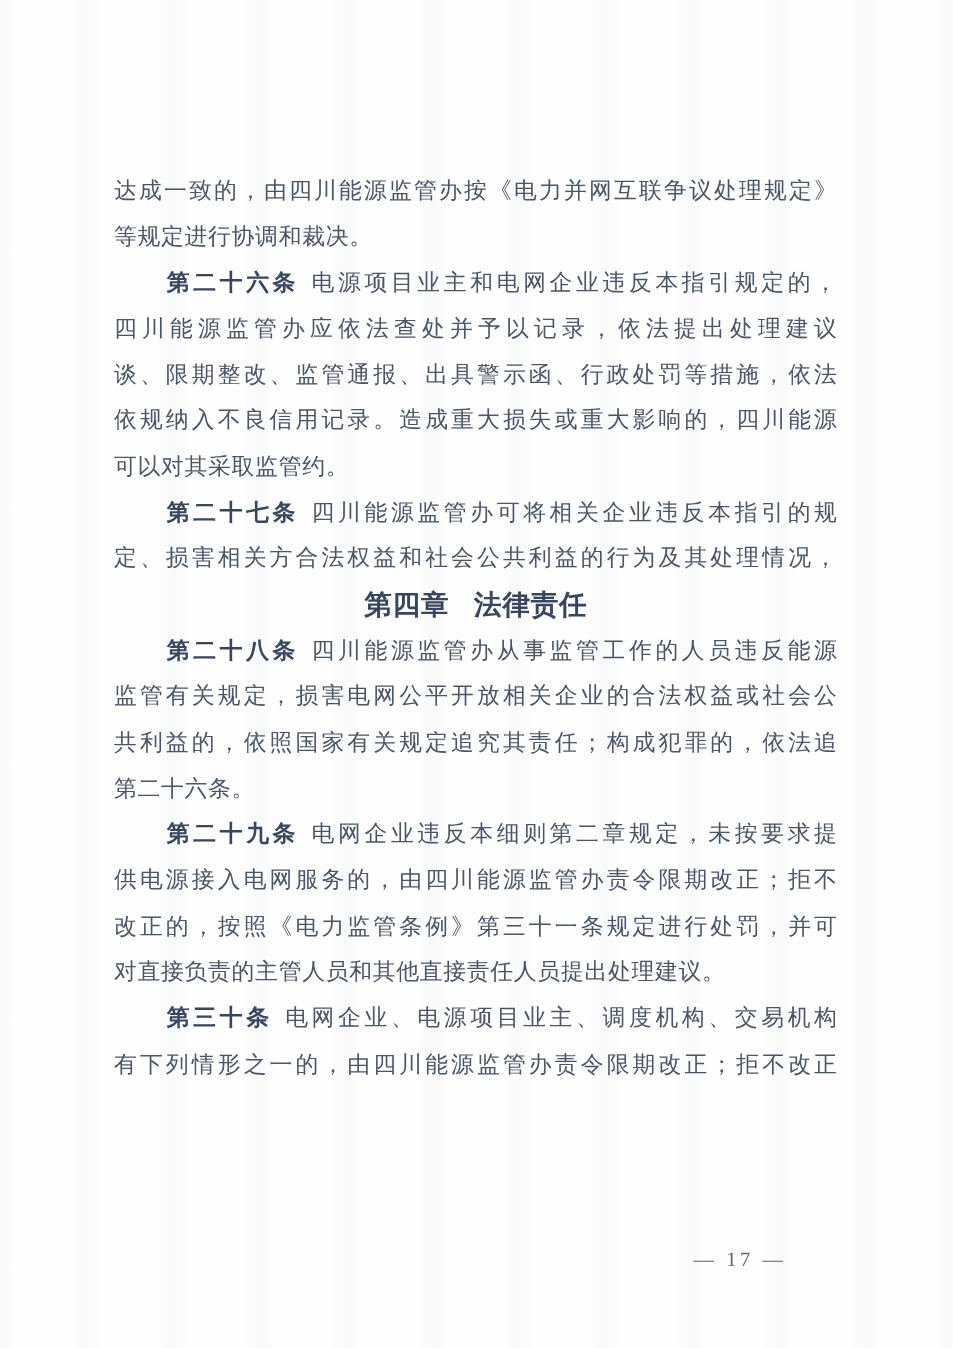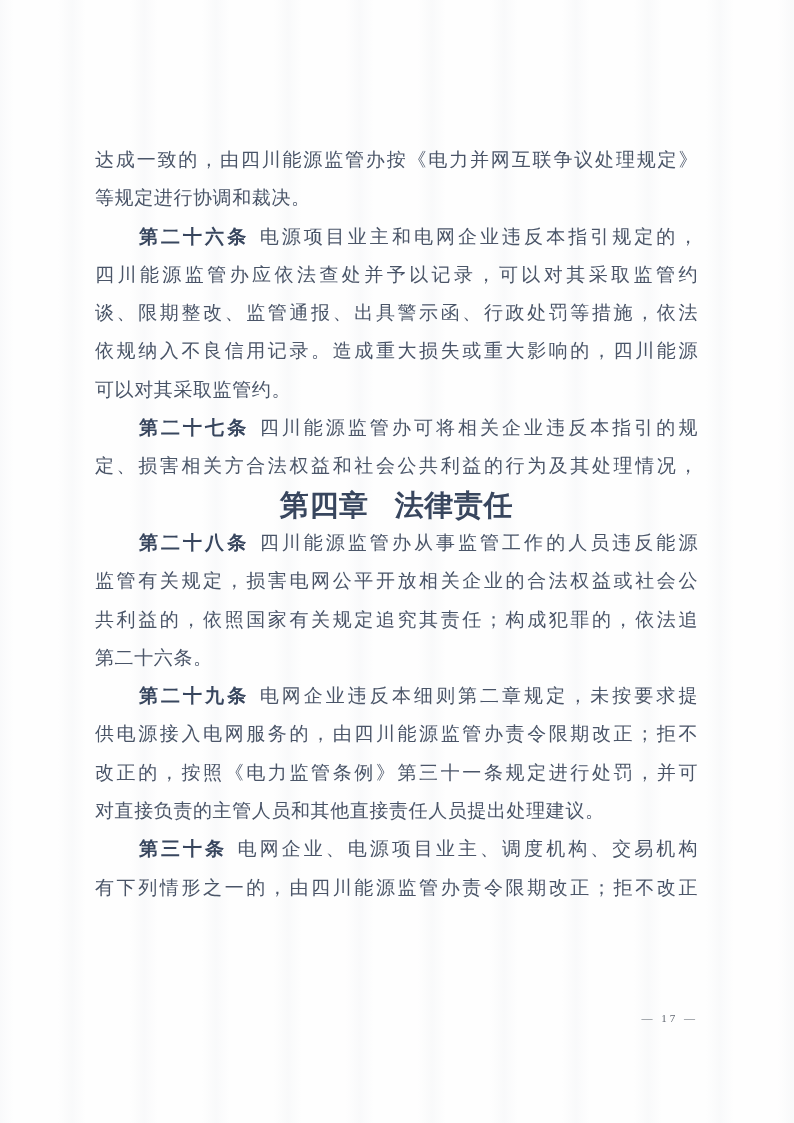--- a/index.html
+++ b/index.html
@@ -48,47 +48,47 @@
     text-indent: 44px;
   }
   .art {
     font-weight: bold;
     color: var(--ink-bold, #38465e);
     margin-right: 0.55em;
   }
   .line.heading {
     text-align-last: center;
     font-weight: bold;
-    font-size: 29px;
+    font-size: 23px;
     color: var(--ink-bold, #38465e);
     text-indent: 0;
   }
   .line.heading .chapter {
     margin-right: 0.9em;
   }
   .page-number {
     position: absolute;
-    top: 1012px;
+    top: 1040px;
     left: 578px;
     width: 120px;
-    text-align: right;
-    font-size: 11px;
+    text-align: left;
+    font-size: 17px;
     letter-spacing: 3px;
     color: var(--page-number, #5f6670);
   }
 </style>
 </head>
 <body>
 
 <div class="page">
   <div class="text-block" id="doc-lines">
       <div class="line fill"><span>达成一致的，由四川能源监管办按《电力并网互联争议处理规定》</span></div>
       <div class="line"><span>等规定进行协调和裁决。</span></div>
       <div class="line fill indent"><span class="art">第二十六条</span><span>电源项目业主和电网企业违反本指引规定的，</span></div>
-      <div class="line fill"><span>四川能源监管办应依法查处并予以记录，可以对其采取监管约</span></div>
+      <div class="line fill"><span>四川能源监管办应依法查处并予以记录，依法提出处理建议</span></div>
       <div class="line fill"><span>谈、限期整改、监管通报、出具警示函、行政处罚等措施，依法</span></div>
       <div class="line fill"><span>依规纳入不良信用记录。造成重大损失或重大影响的，四川能源</span></div>
       <div class="line"><span>可以对其采取监管约。</span></div>
       <div class="line fill indent"><span class="art">第二十七条</span><span>四川能源监管办可将相关企业违反本指引的规</span></div>
       <div class="line fill"><span>定、损害相关方合法权益和社会公共利益的行为及其处理情况，</span></div>
       <div class="line heading"><span class="chapter">第四章</span><span>法律责任</span></div>
       <div class="line fill indent"><span class="art">第二十八条</span><span>四川能源监管办从事监管工作的人员违反能源</span></div>
       <div class="line fill"><span>监管有关规定，损害电网公平开放相关企业的合法权益或社会公</span></div>
       <div class="line fill"><span>共利益的，依照国家有关规定追究其责任；构成犯罪的，依法追</span></div>
       <div class="line"><span>第二十六条。</span></div>

